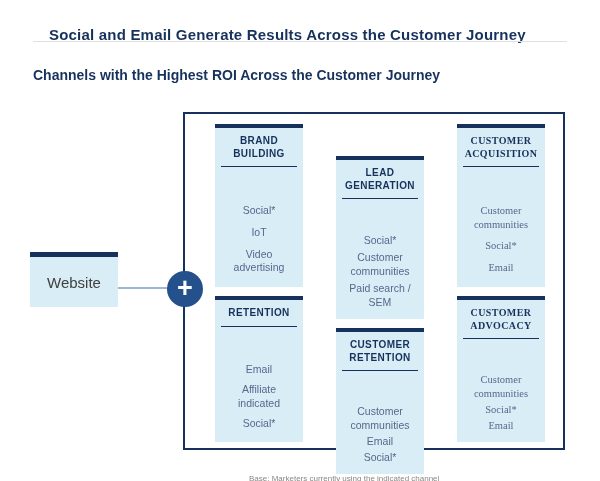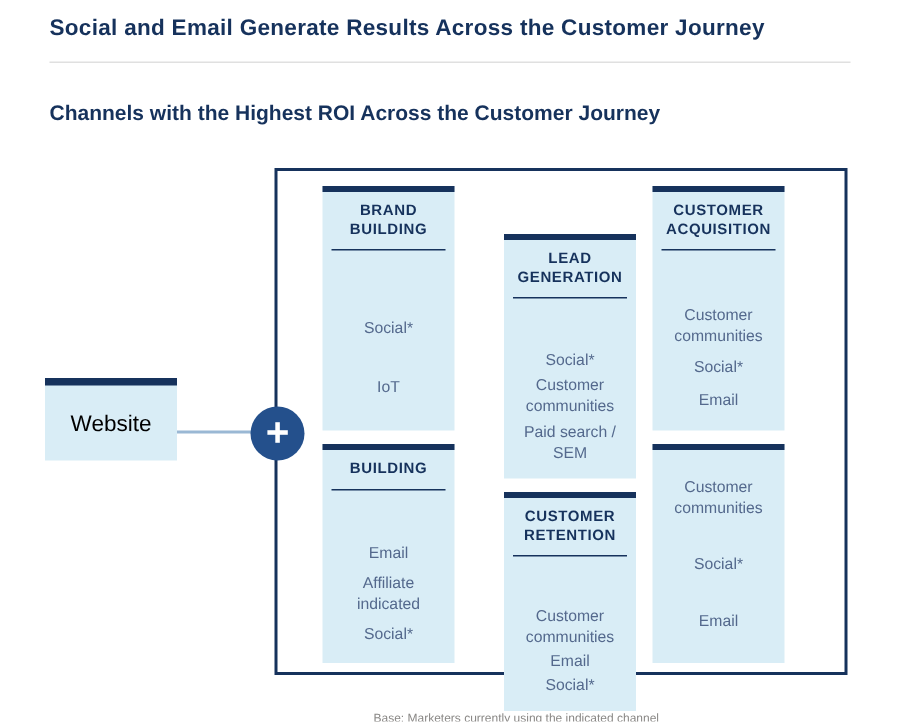--- a/index.html
+++ b/index.html
@@ -12,21 +12,21 @@
     width: 600px;
     height: 481px;
     overflow: hidden;
     font-family: "Liberation Sans", sans-serif;
   }
   .page-title {
     position: absolute;
     left: 33px;
     top: 10px;
     width: 540px;
-    margin: 0;
+    margin: 16px;
     font-size: 15px;
     font-weight: bold;
     color: #16325c;
     letter-spacing: 0.2px;
   }
   .title-divider {
     position: absolute;
     left: 33px;
     top: 41px;
     width: 534px;
@@ -62,21 +62,21 @@
     box-sizing: border-box;
     background: #d9edf6;
     border-top: 5px solid #16325c;
     display: flex;
     align-items: center;
     justify-content: center;
     z-index: 2;
   }
   .website-box span {
     font-size: 15px;
-    color: #000000;
+    color: #404040;
   }
   .website-line {
     position: absolute;
     left: 118px;
     top: 287px;
     width: 54px;
     height: 2px;
     background: #9ab8d4;
     z-index: 1;
   }
@@ -108,21 +108,21 @@
     border-top: 4px solid #16325c;
     display: flex;
     flex-direction: column;
     align-items: center;
     padding: 7px 6px 8px;
     z-index: 2;
     gap: 33px;
   }
   .col0 { left: 215px; }
   .col1 { left: 336px; margin-top: 32px; }
-  .col2 { left: 435px; }
+  .col2 { left: 457px; font-family: Liberation Serif, serif; }
   .row0 { top: 124px; height: 163px; }
   .row1 { top: 296px; height: 146px; }
   .box-header {
     width: 100%;
     text-align: center;
     font-size: 10px;
     font-weight: bold;
     letter-spacing: 0.4px;
     color: #16325c;
     line-height: 1.25;
@@ -169,20 +169,22 @@
 
 <div class="plus-circle">
   <span>+</span>
 </div>
 
 <div class="box col0 row0">
   <div class="box-header">BRAND BUILDING</div>
   <div class="box-items">
     <div class="box-item">Social*</div>
     <div class="box-item">IoT</div>
+    <div class="box-item">Video
+advertising</div>
   </div>
 </div>
 
 <div class="box col1 row0">
   <div class="box-header">LEAD GENERATION</div>
   <div class="box-items">
     <div class="box-item">Social*</div>
     <div class="box-item">Customer
 communities</div>
     <div class="box-item">Paid search /
@@ -194,40 +196,41 @@
   <div class="box-header">CUSTOMER ACQUISITION</div>
   <div class="box-items">
     <div class="box-item">Customer
 communities</div>
     <div class="box-item">Social*</div>
     <div class="box-item">Email</div>
   </div>
 </div>
 
 <div class="box col0 row1">
-  <div class="box-header">BUILDING</div>
+  <div class="box-header">RETENTION</div>
   <div class="box-items">
     <div class="box-item">Email</div>
     <div class="box-item">Affiliate
 indicated</div>
     <div class="box-item">Social*</div>
   </div>
 </div>
 
 <div class="box col1 row1">
   <div class="box-header">CUSTOMER RETENTION</div>
   <div class="box-items">
     <div class="box-item">Customer
 communities</div>
     <div class="box-item">Email</div>
     <div class="box-item">Social*</div>
   </div>
 </div>
 
 <div class="box col2 row1">
+  <div class="box-header">CUSTOMER ADVOCACY</div>
   <div class="box-items">
     <div class="box-item">Customer
 communities</div>
     <div class="box-item">Social*</div>
     <div class="box-item">Email</div>
   </div>
 </div>
 
 <div class="footnote">Base: Marketers currently using the indicated channel</div>
 

